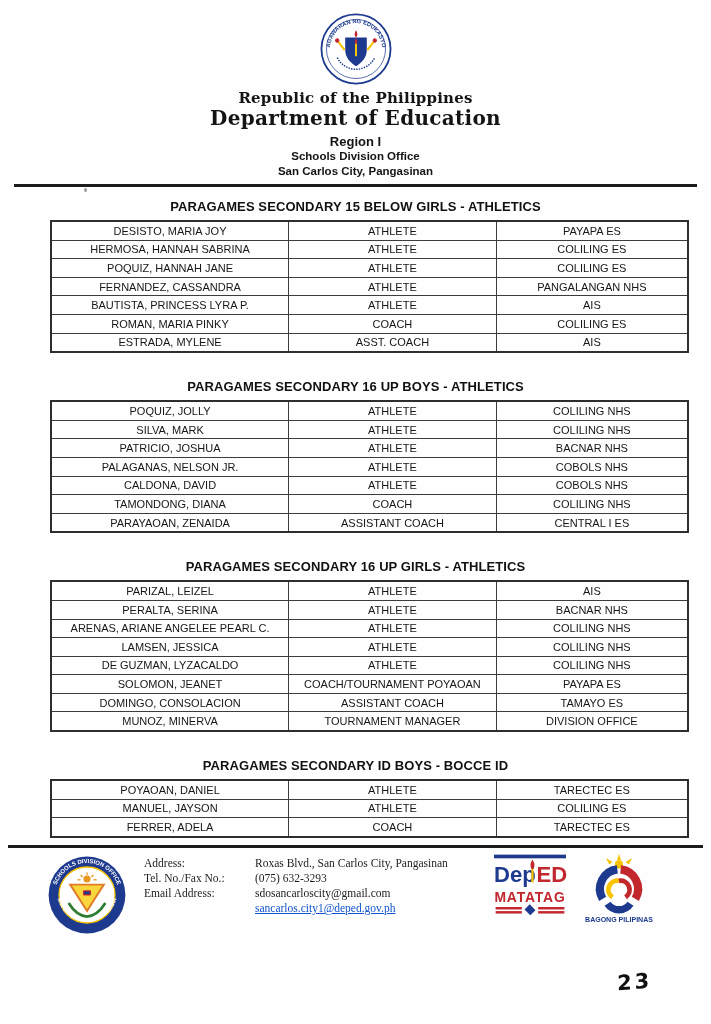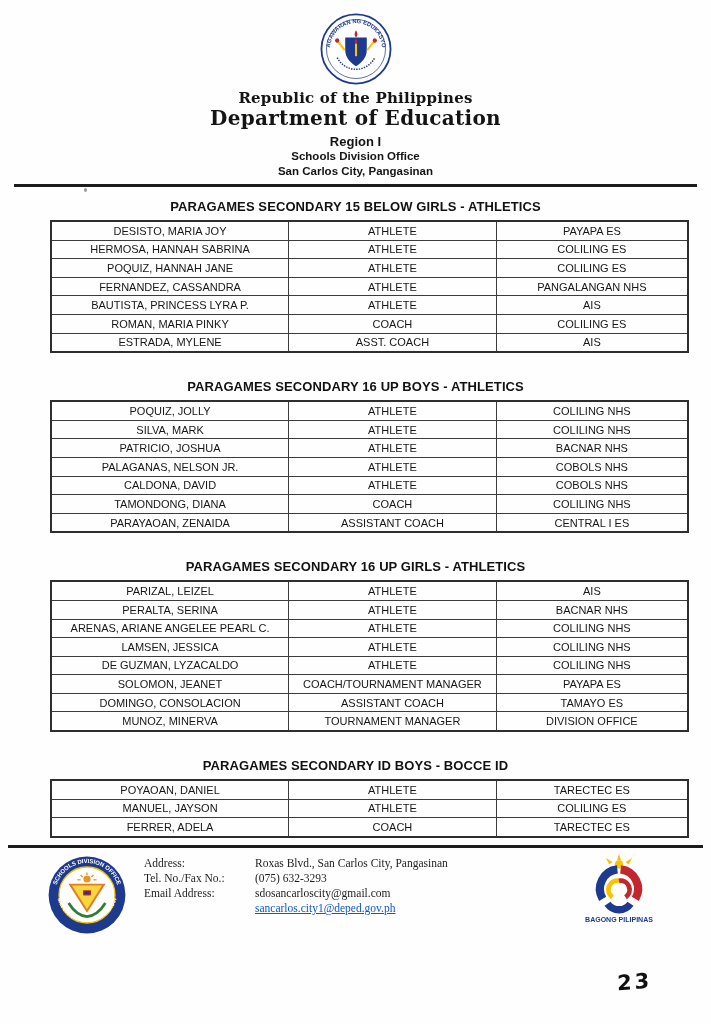--- a/index.html
+++ b/index.html
@@ -205,21 +205,21 @@
               <td>ATHLETE</td>
               <td>COLILING NHS</td>
             </tr>
             <tr>
               <td>DE GUZMAN, LYZACALDO</td>
               <td>ATHLETE</td>
               <td>COLILING NHS</td>
             </tr>
             <tr>
               <td>SOLOMON, JEANET</td>
-              <td>COACH/TOURNAMENT MANAGER</td>
+              <td>COACH/TOURNAMENT POYAOAN</td>
               <td>PAYAPA ES</td>
             </tr>
             <tr>
               <td>DOMINGO, CONSOLACION</td>
               <td>ASSISTANT COACH</td>
               <td>TAMAYO ES</td>
             </tr>
             <tr>
               <td>MUNOZ, MINERVA</td>
               <td>TOURNAMENT MANAGER</td>
@@ -299,20 +299,35 @@
       <span>(075) 632-3293</span>
       <span>Email Address:</span>
       <span>sdosancarloscity@gmail.com</span>
       <span></span>
       <span><a href="#">sancarlos.city1@deped.gov.ph</a></span>
     </div>
   </div>
 
   <div class="logos">
     <span>
+      <svg class="logo-deped" viewBox="0 0 100 88">
+        <rect x="6" y="2" width="88" height="4.5" fill="#1d3a8f"></rect>
+        <text x="6" y="36" font-size="27" font-weight="bold" fill="#1d3a8f" font-family="Liberation Sans, sans-serif">Dep</text>
+        <text x="58" y="36" font-size="27" font-weight="bold" fill="#c1272d" font-family="Liberation Sans, sans-serif">ED</text>
+        <path d="M53,8 q-5,8 0,13 q5,-5 0,-13" fill="#c1272d"></path>
+        <rect x="51.6" y="20" width="2.8" height="16" fill="#f8c300"></rect>
+        <text x="50" y="60" font-size="17" font-weight="bold" fill="#c1272d" text-anchor="middle" letter-spacing="1" font-family="Liberation Sans, sans-serif">MATATAG</text>
+        <rect x="8" y="66" width="32" height="3" fill="#c1272d"></rect>
+        <rect x="8" y="71" width="32" height="3" fill="#c1272d"></rect>
+        <rect x="45" y="65" width="10" height="9" fill="#1d3a8f" transform="rotate(45 50 69.5)"></rect>
+        <rect x="60" y="66" width="32" height="3" fill="#c1272d"></rect>
+        <rect x="60" y="71" width="32" height="3" fill="#c1272d"></rect>
+      </svg>
+    </span>
+    <span>
       <svg class="logo-bp" viewBox="0 0 100 88">
         <circle cx="50" cy="14" r="5" fill="#f8c300"></circle>
         <g fill="#f8c300">
           <polygon points="50,1 52.5,9 47.5,9"></polygon>
           <polygon points="34,6 42,11 38,14"></polygon>
           <polygon points="66,6 58,11 62,14"></polygon>
         </g>
         <path d="M30,56 A24,24 0 0,1 48,20" fill="none" stroke="#1d3a8f" stroke-width="10"></path>
         <path d="M52,20 A24,24 0 0,1 70,56" fill="none" stroke="#c1272d" stroke-width="10"></path>
         <path d="M36,62 A17,17 0 0,0 64,62" fill="none" stroke="#1d3a8f" stroke-width="9"></path>

